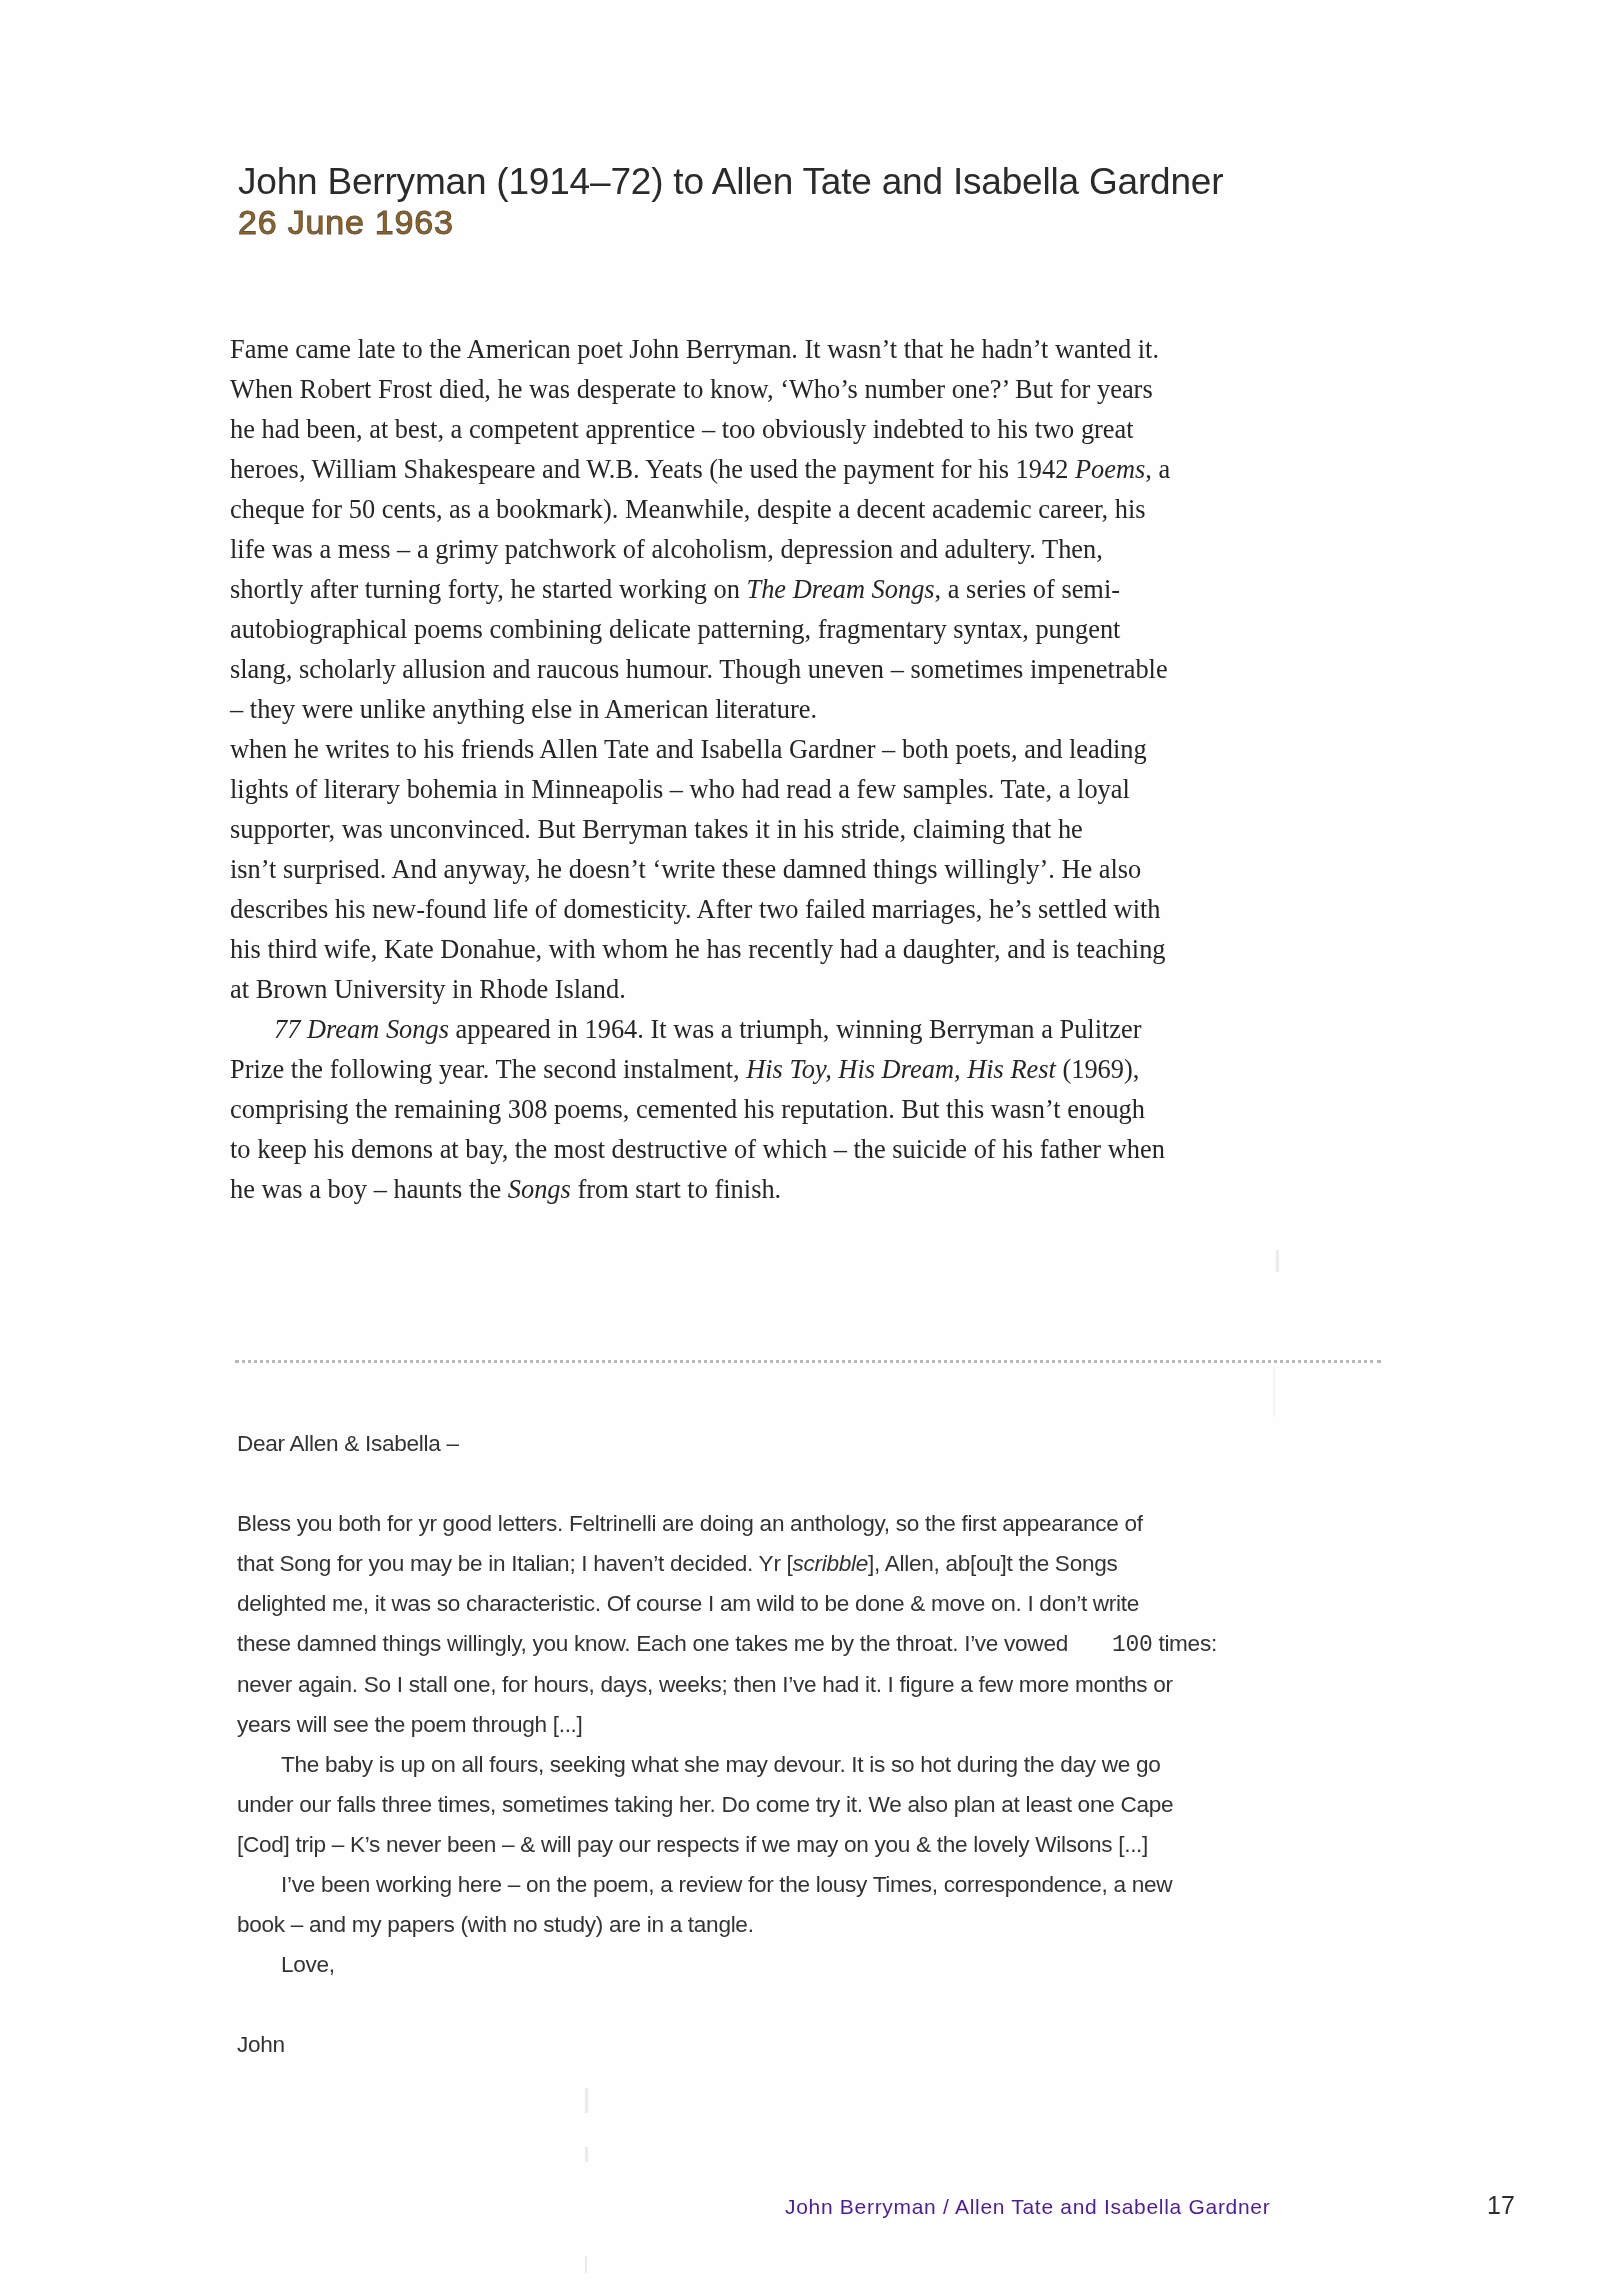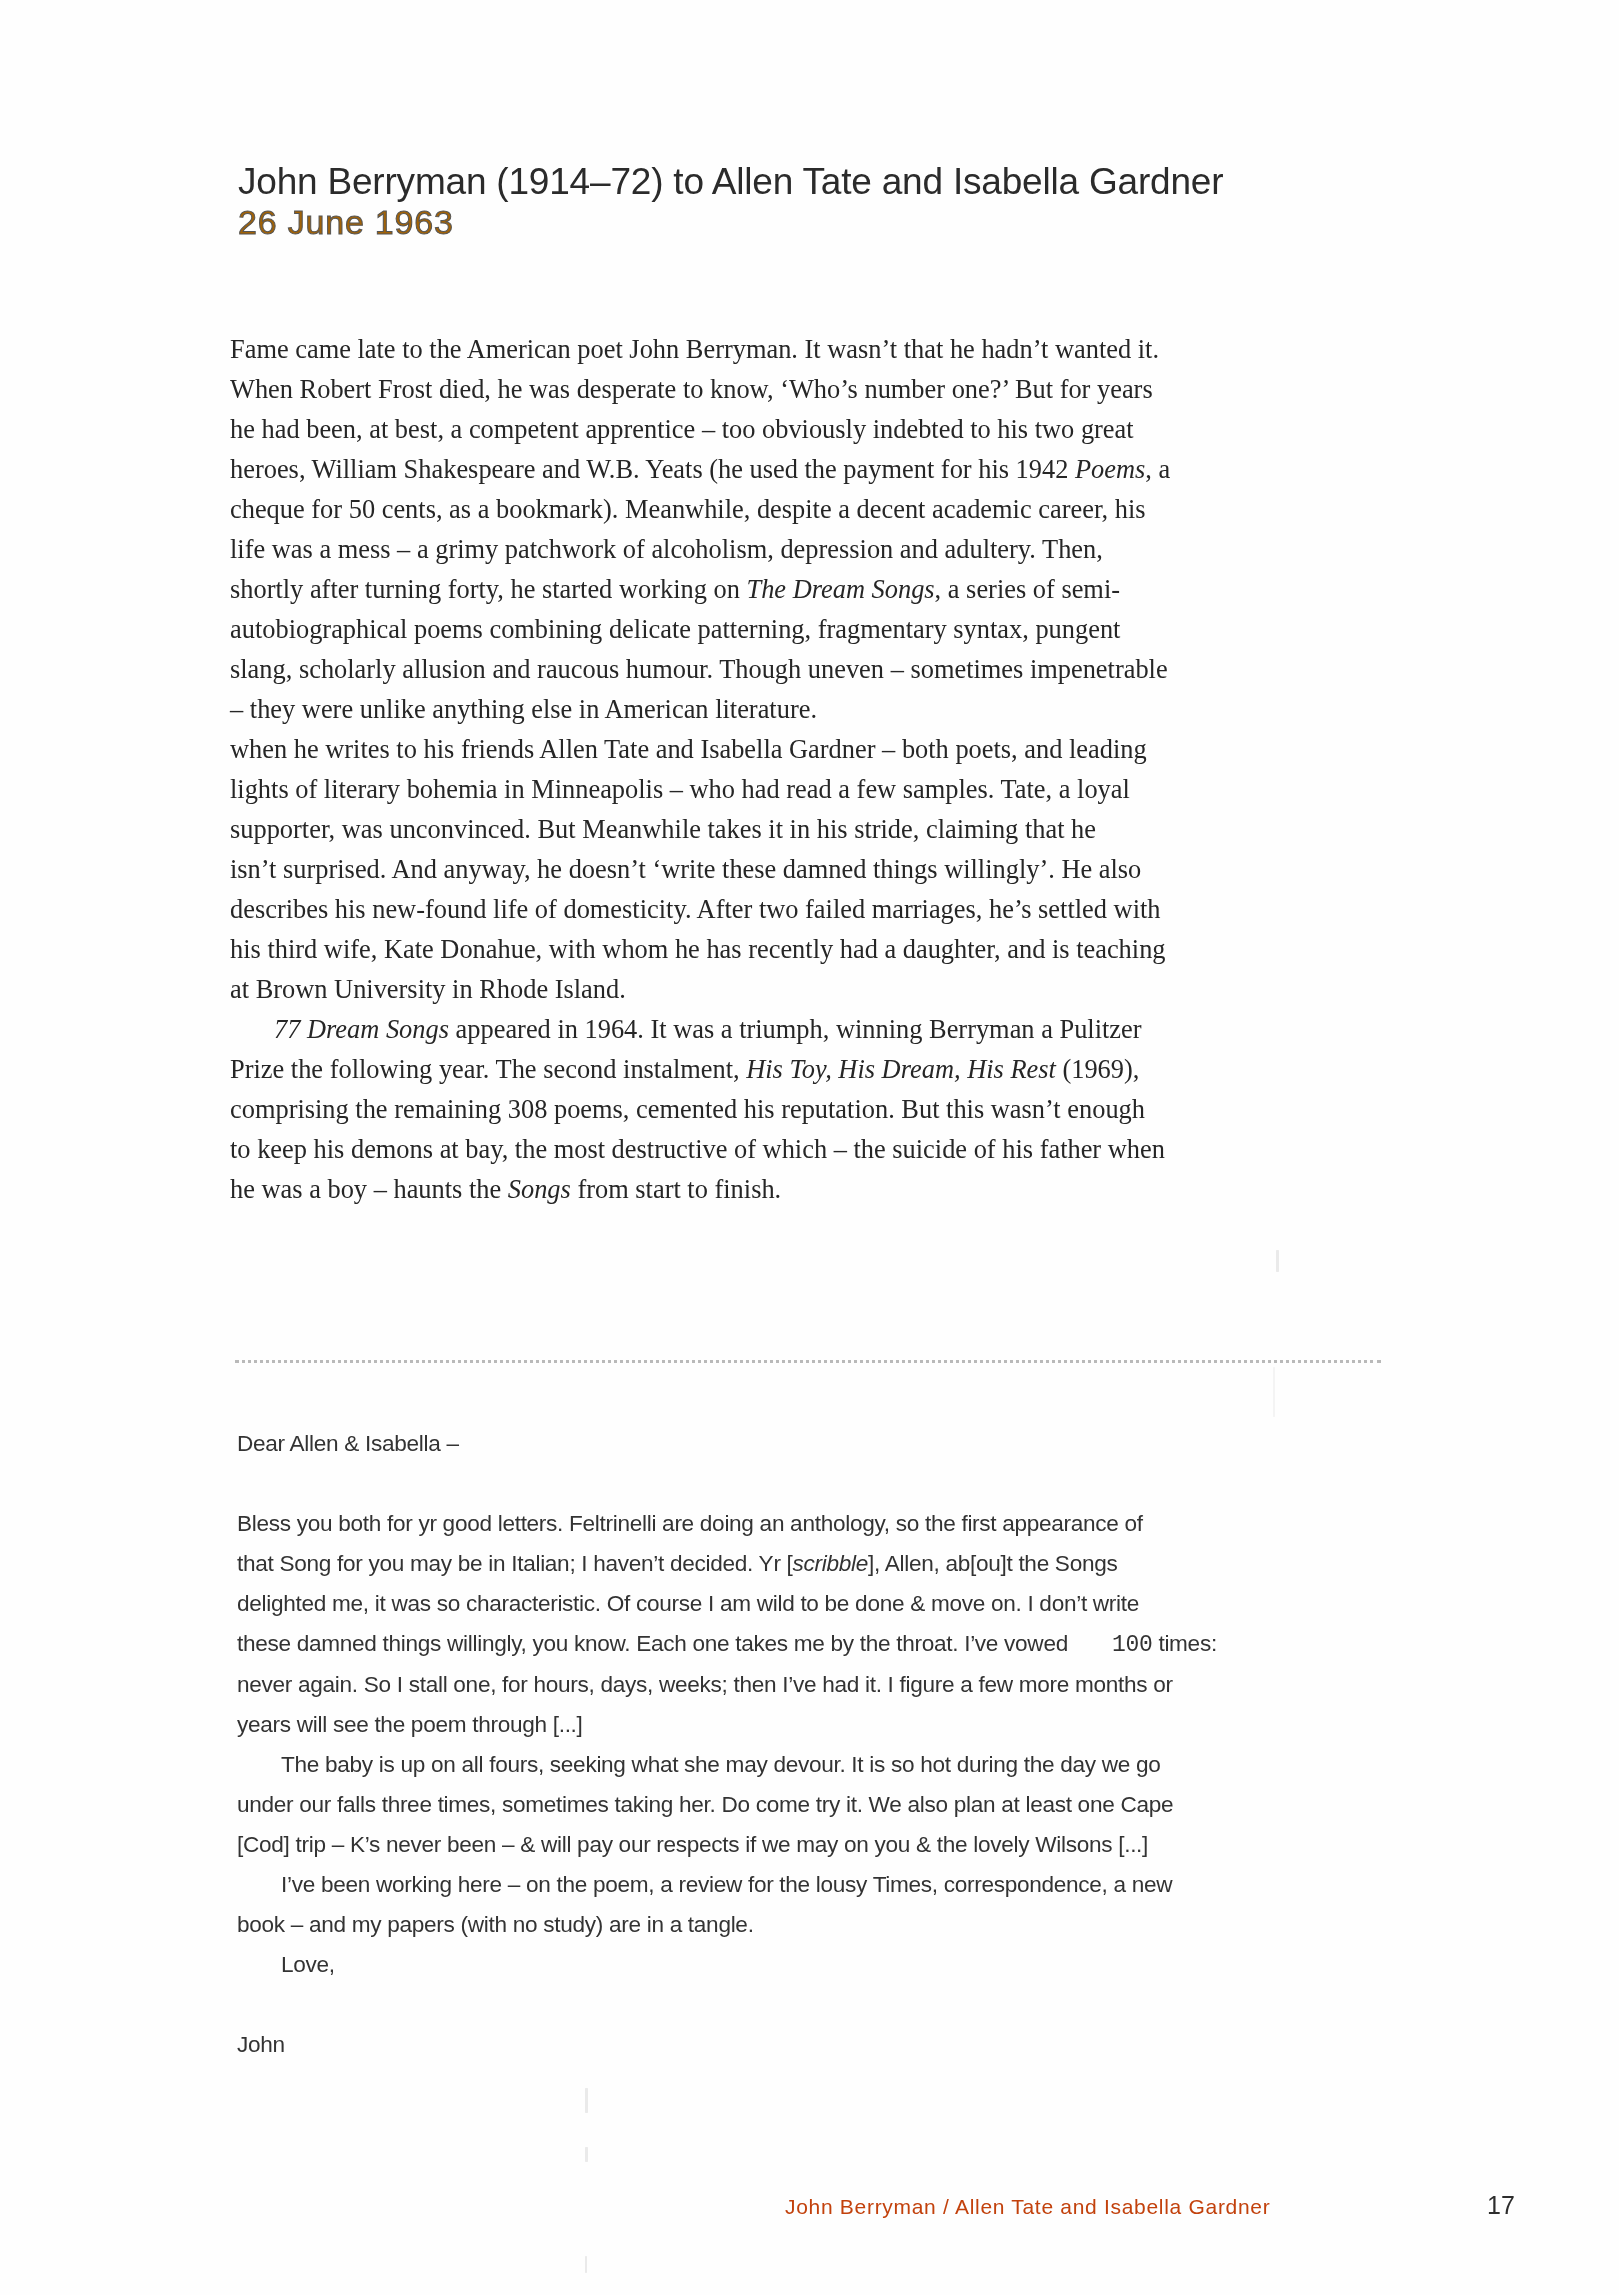--- a/index.html
+++ b/index.html
@@ -91,21 +91,21 @@
     .letter i { font-style: italic; }
     .letter .mono { font-family: "Liberation Mono", monospace; font-size: 23px; margin-left: 38px; }
 
     .footer {
       position: absolute;
       top: 2194px;
       left: 785px;
       font-family: "Liberation Sans", sans-serif;
       font-size: 21px;
       line-height: 25px;
-      color: #c2410c;
+      color: #4c1d95;
       letter-spacing: 0.7px;
       white-space: nowrap;
     }
     .page-number {
       position: absolute;
       top: 2191px;
       left: 1487px;
       font-family: "Liberation Sans", sans-serif;
       font-size: 25px;
       line-height: 28.5px;
@@ -134,21 +134,21 @@
       <span class="line"><span>he had been, at best, a competent apprentice – too obviously indebted to his two great</span></span>
       <span class="line"><span>heroes, William Shakespeare and W.B. Yeats (he used the payment for his 1942 </span><i>Poems</i><span>, a</span></span>
       <span class="line"><span>cheque for 50 cents, as a bookmark). Meanwhile, despite a decent academic career, his</span></span>
       <span class="line"><span>life was a mess – a grimy patchwork of alcoholism, depression and adultery. Then,</span></span>
       <span class="line"><span>shortly after turning forty, he started working on </span><i>The Dream Songs</i><span>, a series of semi-</span></span>
       <span class="line"><span>autobiographical poems combining delicate patterning, fragmentary syntax, pungent</span></span>
       <span class="line"><span>slang, scholarly allusion and raucous humour. Though uneven – sometimes impenetrable</span></span>
       <span class="line"><span>– they were unlike anything else in American literature.</span></span>
       <span class="line"><span>when he writes to his friends Allen Tate and Isabella Gardner – both poets, and leading</span></span>
       <span class="line"><span>lights of literary bohemia in Minneapolis – who had read a few samples. Tate, a loyal</span></span>
-      <span class="line"><span>supporter, was unconvinced. But Meanwhile takes it in his stride, claiming that he</span></span>
+      <span class="line"><span>supporter, was unconvinced. But Berryman takes it in his stride, claiming that he</span></span>
       <span class="line"><span>isn’t surprised. And anyway, he doesn’t ‘write these damned things willingly’. He also</span></span>
       <span class="line"><span>describes his new-found life of domesticity. After two failed marriages, he’s settled with</span></span>
       <span class="line"><span>his third wife, Kate Donahue, with whom he has recently had a daughter, and is teaching</span></span>
       <span class="line"><span>at Brown University in Rhode Island.</span></span>
       <span class="line" style="padding-left: 44px;"><i>77 Dream Songs</i><span> appeared in 1964. It was a triumph, winning Berryman a Pulitzer</span></span>
       <span class="line"><span>Prize the following year. The second instalment, </span><i>His Toy, His Dream, His Rest</i><span> (1969),</span></span>
       <span class="line"><span>comprising the remaining 308 poems, cemented his reputation. But this wasn’t enough</span></span>
       <span class="line"><span>to keep his demons at bay, the most destructive of which – the suicide of his father when</span></span>
       <span class="line"><span>he was a boy – haunts the </span><i>Songs</i><span> from start to finish.</span></span>
     </section>

